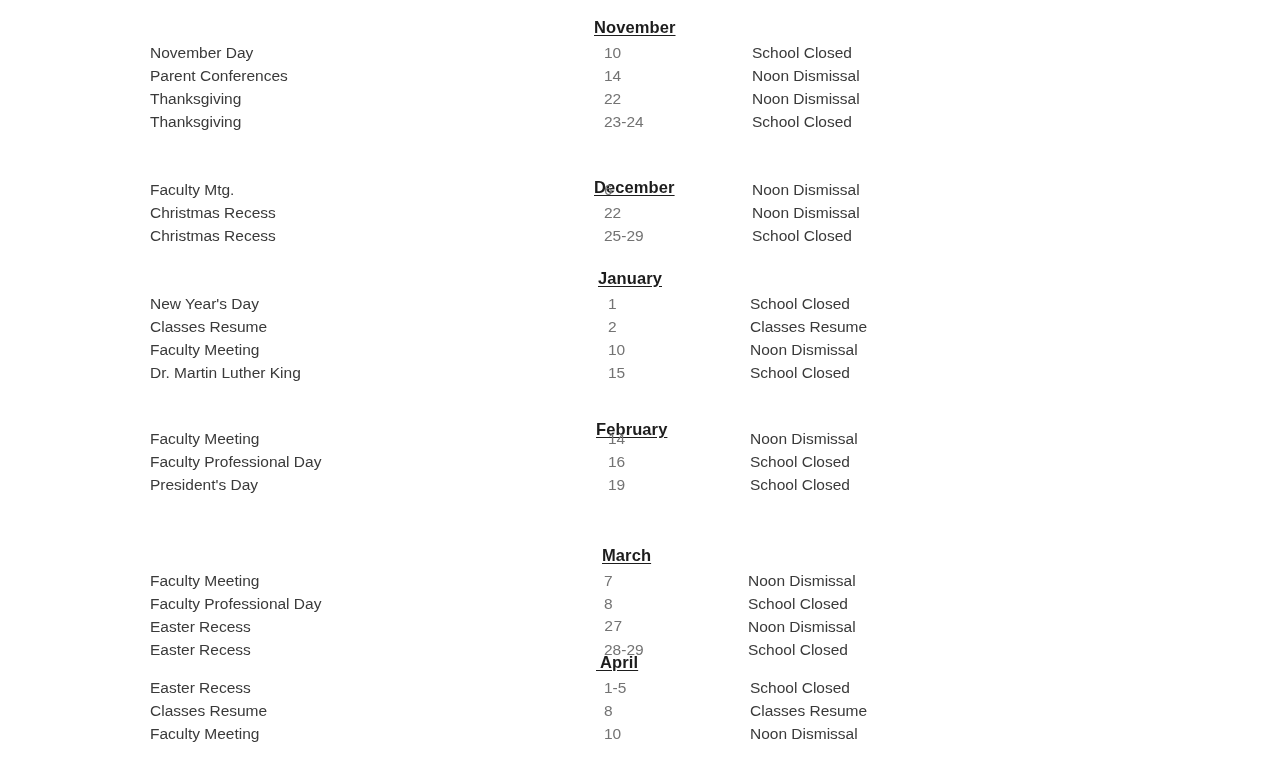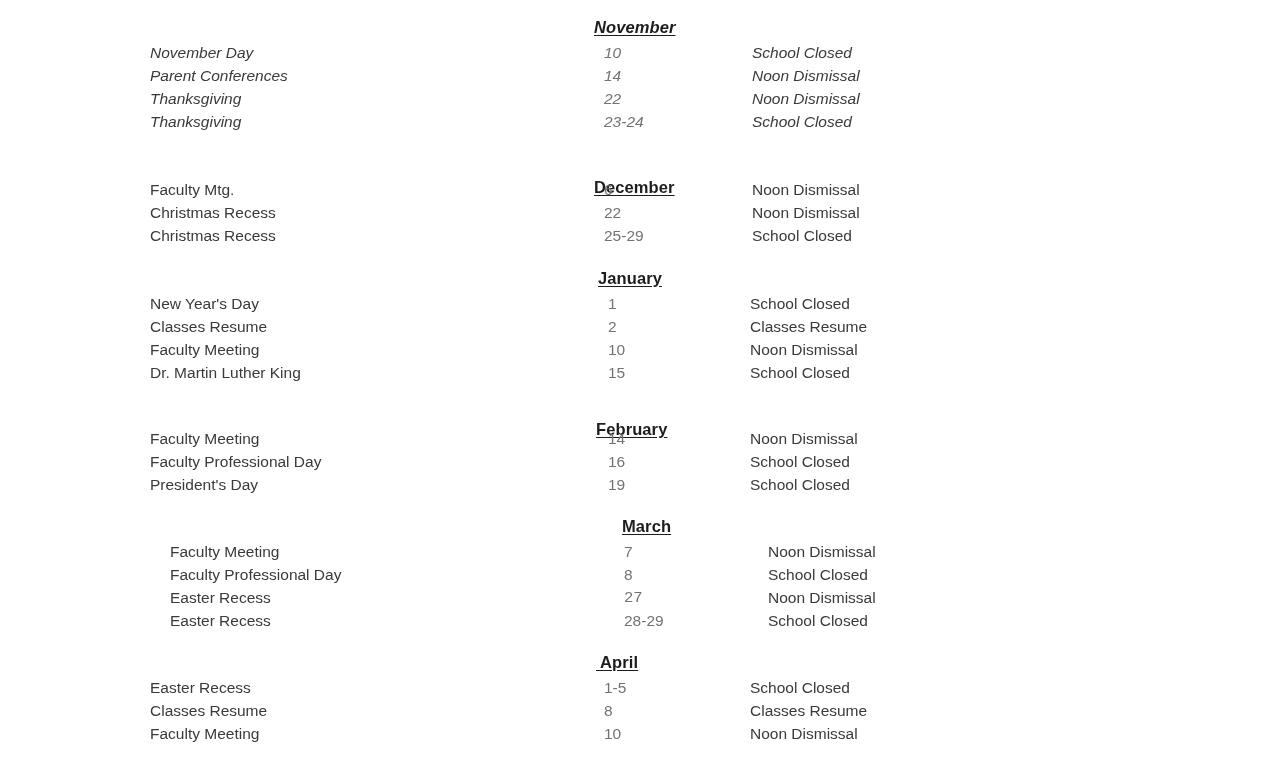--- a/index.html
+++ b/index.html
@@ -83,21 +83,21 @@
     font-size: 15.5px;
     white-space: nowrap;
     color: #3a3a3a;
   }
 </style>
 </head>
 <body>
 
 <div id="page">
   <div class="doc" id="doc-root">
-      <div class="month-block" style="position: absolute; left: 0px; top: 18px; width: 1042px; font-style: italic;">
+      <div class="month-block" style="position: absolute; left: 0px; top: 18px; width: 1042px;">
         <div class="month-head-row">
           <div class="month-name" style="left: 594px;">November</div>
         </div>
         <div class="event-row">
           <span class="event-name">November Day</span>
           <span class="event-date" style="left: 604px;">10</span>
           <span class="event-note" style="left: 752px;">School Closed</span>
         </div>
         <div class="event-row">
           <span class="event-name">Parent Conferences</span>
@@ -173,21 +173,21 @@
           <span class="event-name">Faculty Professional Day</span>
           <span class="event-date" style="left: 608px;">16</span>
           <span class="event-note" style="left: 750px;">School Closed</span>
         </div>
         <div class="event-row">
           <span class="event-name">President's Day</span>
           <span class="event-date" style="left: 608px;">19</span>
           <span class="event-note" style="left: 750px;">School Closed</span>
         </div>
       </div>
-      <div class="month-block" style="position: absolute; left: 0px; top: 517px; width: 1150px; padding-left: 20px;">
+      <div class="month-block" style="position: absolute; left: 0px; top: 546px; width: 1150px;">
         <div class="month-head-row">
           <div class="month-name" style="left: 602px;">March</div>
         </div>
         <div class="event-row">
           <span class="event-name">Faculty Meeting</span>
           <span class="event-date" style="left: 604px;">7</span>
           <span class="event-note" style="left: 748px;">Noon Dismissal</span>
         </div>
         <div class="event-row">
           <span class="event-name">Faculty Professional Day</span>

